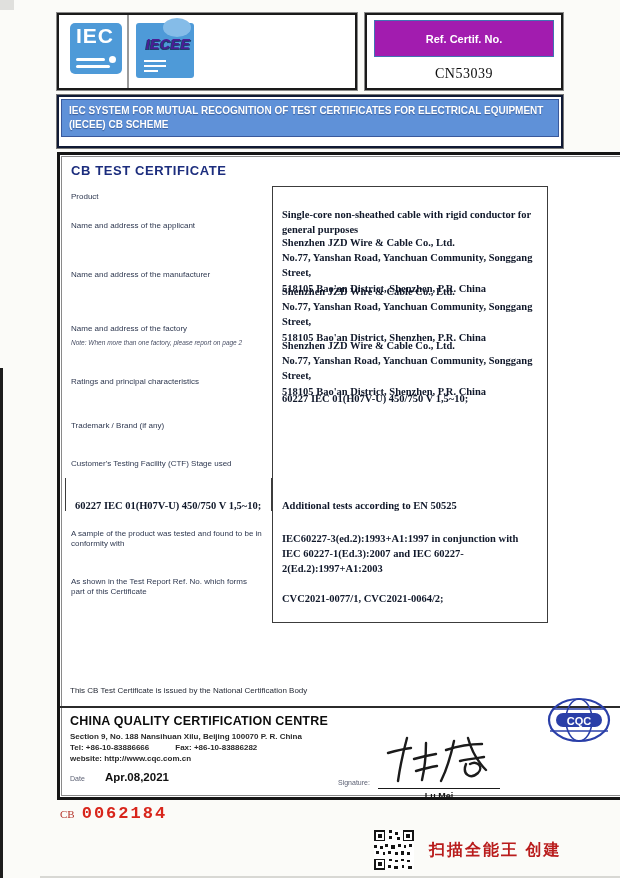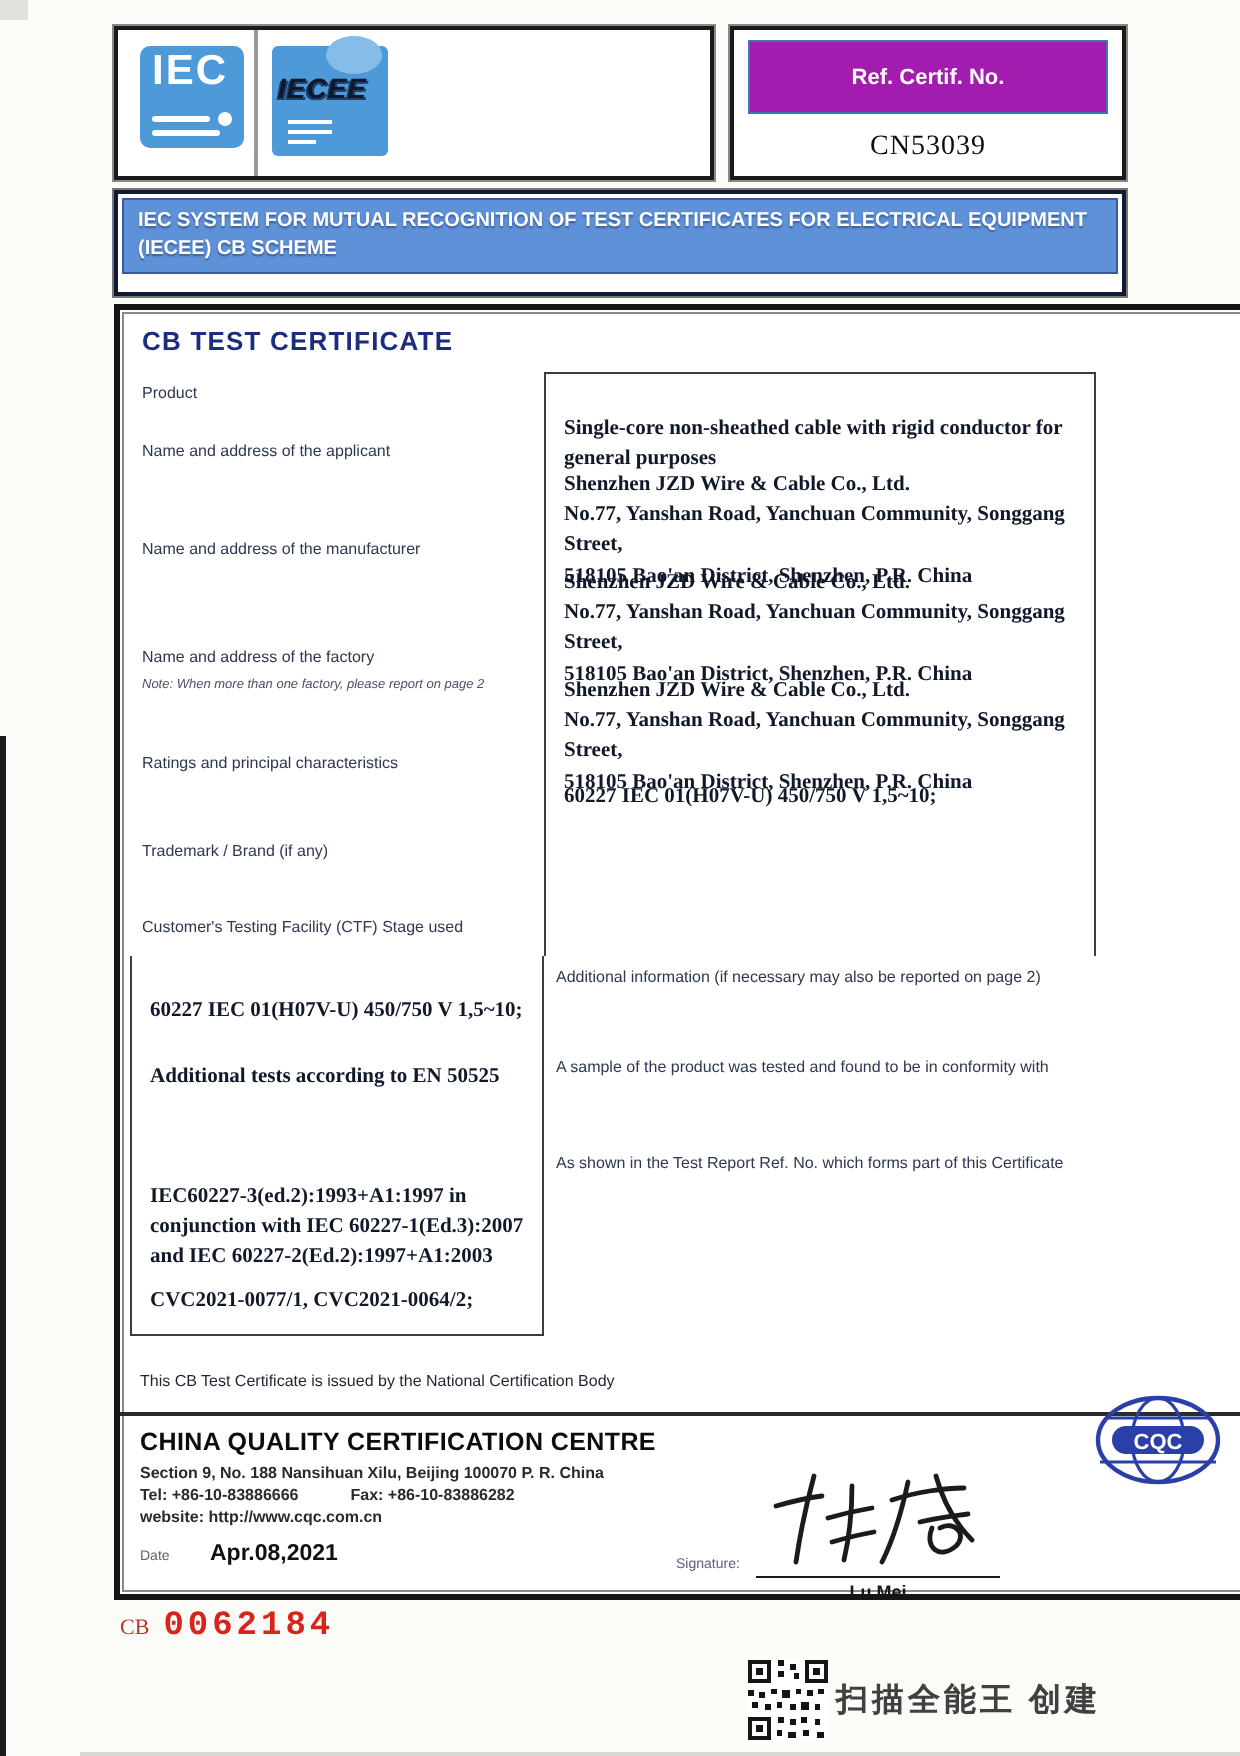--- a/index.html
+++ b/index.html
@@ -28,22 +28,23 @@
   .iec-bar2 { position:absolute; left:6px; bottom:6px;  width:34px; height:3px; background:#fff; border-radius:2px; }
   .iec-dot  { position:absolute; right:6px; bottom:11px; width:7px; height:7px; background:#fff; border-radius:50%; }
   .logo-pole { position:absolute; left:68px; top:0; width:2px; height:73px; background:#9a9a9a; }
   .iecee-logo {
     position:absolute; left:77px; top:8px; width:58px; height:55px;
     background:#4e9ad8; border-radius:3px; overflow:visible;
   }
   .iecee-blob { position:absolute; right:3px; top:-5px; width:28px; height:19px; background:#85bce8; border-radius:50%; }
   .iecee-text {
     position:absolute; left:3px; top:13px; width:100%;
-    color:#0f172a; font-weight:bold; font-style:italic; font-size:14px; letter-spacing:.5px;
+    color:#4c1d95; font-weight:bold; font-style:italic; font-size:14px; letter-spacing:.5px;
     text-shadow:1px 1px 0 #1d3f6e, -1px 1px 0 #1d3f6e;
+    text-align:center;
   }
   .iecee-l1,.iecee-l2,.iecee-l3 { position:absolute; left:8px; height:2px; background:#fff; }
   .iecee-l1 { bottom:16px; width:22px; } .iecee-l2 { bottom:11px; width:22px; } .iecee-l3 { bottom:6px; width:14px; }
 
   .ref-box {
     position:absolute; left:365px; top:13px; width:198px; height:77px;
     background:#fff; border:2px solid #1a1a1a; box-shadow:0 0 0 1px #8a8a8a;
   }
   .ref-header {
     margin:5px 7px 0; height:37px; background:#a21caf; border:1px solid #4273b4;
@@ -106,21 +107,21 @@
   .sig-line   { position:absolute; left:318px; top:633px; width:122px; border-top:1.5px solid #1a1a1a; }
   .sig-name   { position:absolute; left:318px; top:636px; width:122px; text-align:center; font-size:9px; font-weight:bold; color:#161616; }
 
   
   .cb-line   { position:absolute; left:60px; top:804px; color:#d8251b; }
   .cb-prefix { font-family:"Liberation Serif", serif; font-size:11px; margin-right:7px; color:#b5352b; }
   .cb-number { font-family:"Liberation Mono","DejaVu Sans Mono",monospace; font-size:17px; font-weight:bold; letter-spacing:2px; }
 
   .qr-block { position:absolute; left:374px; top:830px; display:flex; align-items:center; }
   .qr-svg { width:40px; height:40px; }
-  .scanner-caption { margin-left:4px; font-size:16px; color:#404040; letter-spacing:2px; font-weight:bold; }
+  .scanner-caption { margin-left:15px; font-size:16px; color:#b91c1c; letter-spacing:2px; font-weight:bold; }
 </style>
 </head>
 <body>
 
 <div class="page">
   <div class="corner-smudge"></div>
 
   <div class="logo-box">
     <div class="iec-logo">
       <div class="iec-text">IEC</div>
@@ -176,21 +177,20 @@
       <div class="vcell">60227 IEC 01(H07V-U) 450/750 V 1,5~10;</div>
 
       <div class="lbl">Trademark / Brand (if any)</div>
       <div class="vcell"></div>
 
       <div class="lbl">Customer's Testing Facility (CTF) Stage used</div>
       <div class="vcell"></div>
 
       <div class="vcell">60227 IEC 01(H07V-U) 450/750 V 1,5~10;</div>
 
-      <div class="lbl">Additional information (if necessary may also be reported on page 2)</div>
       <div class="vcell">Additional tests according to EN 50525</div>
 
       <div class="lbl pad">A sample of the product was tested and found to be in conformity with</div>
       <div class="vcell">IEC60227-3(ed.2):1993+A1:1997 in conjunction with IEC 60227-1(Ed.3):2007 and IEC 60227-2(Ed.2):1997+A1:2003</div>
 
       <div class="lbl">As shown in the Test Report Ref. No. which forms part of this Certificate</div>
       <div class="vcell last">CVC2021-0077/1, CVC2021-0064/2;</div>
     </div>
 
     <div class="issued-line">This CB Test Certificate is issued by the National Certification Body</div>

